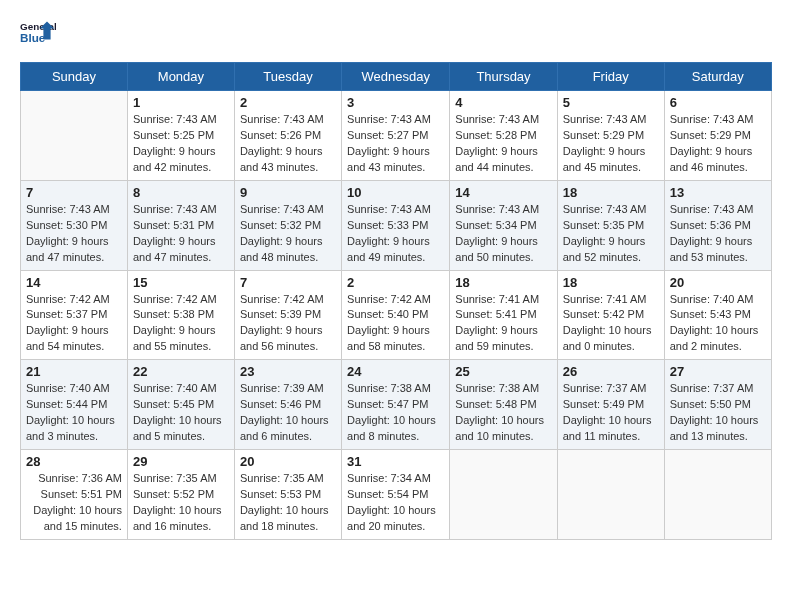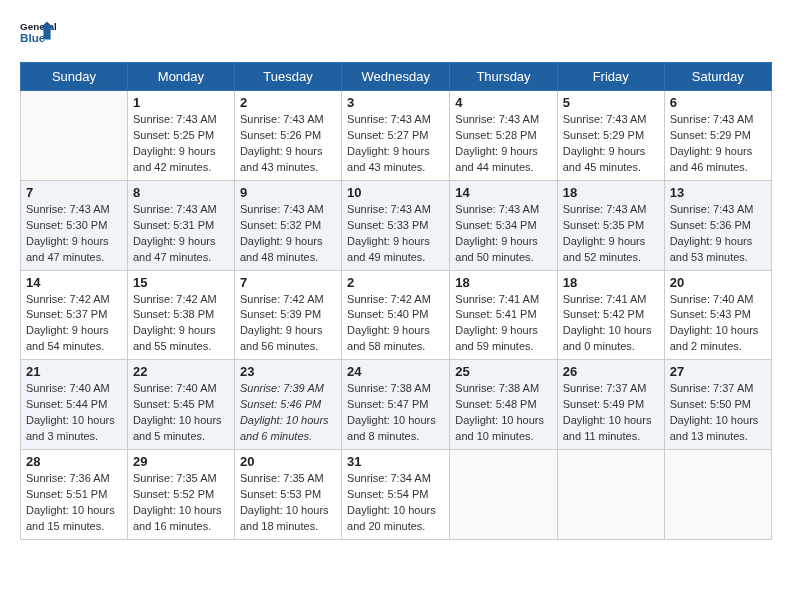--- a/index.html
+++ b/index.html
@@ -264,21 +264,21 @@
         </td>
         <td>
           <div class="day-number">22</div>
           <div class="day-info" style="white-space: pre-line;">Sunrise: 7:40 AM
 Sunset: 5:45 PM
 Daylight: 10 hours
 and 5 minutes.</div>
         </td>
         <td>
           <div class="day-number">23</div>
-          <div class="day-info" style="white-space: pre-line; font-style: italic;">Sunrise: 7:39 AM
+          <div class="day-info" style="white-space: pre-line;">Sunrise: 7:39 AM
 Sunset: 5:46 PM
 Daylight: 10 hours
 and 6 minutes.</div>
         </td>
         <td>
           <div class="day-number">24</div>
           <div class="day-info" style="white-space: pre-line;">Sunrise: 7:38 AM
 Sunset: 5:47 PM
 Daylight: 10 hours
 and 8 minutes.</div>
@@ -301,21 +301,21 @@
           <div class="day-number">27</div>
           <div class="day-info" style="white-space: pre-line;">Sunrise: 7:37 AM
 Sunset: 5:50 PM
 Daylight: 10 hours
 and 13 minutes.</div>
         </td>
       </tr>
       <tr>
         <td>
           <div class="day-number">28</div>
-          <div class="day-info" style="white-space: pre-line;">Sunrise: 7:36 AM
+          <div class="day-info" style="white-space: pre-line; text-align: right;">Sunrise: 7:36 AM
 Sunset: 5:51 PM
 Daylight: 10 hours
 and 15 minutes.</div>
         </td>
         <td>
           <div class="day-number">29</div>
           <div class="day-info" style="white-space: pre-line;">Sunrise: 7:35 AM
 Sunset: 5:52 PM
 Daylight: 10 hours
 and 16 minutes.</div>

